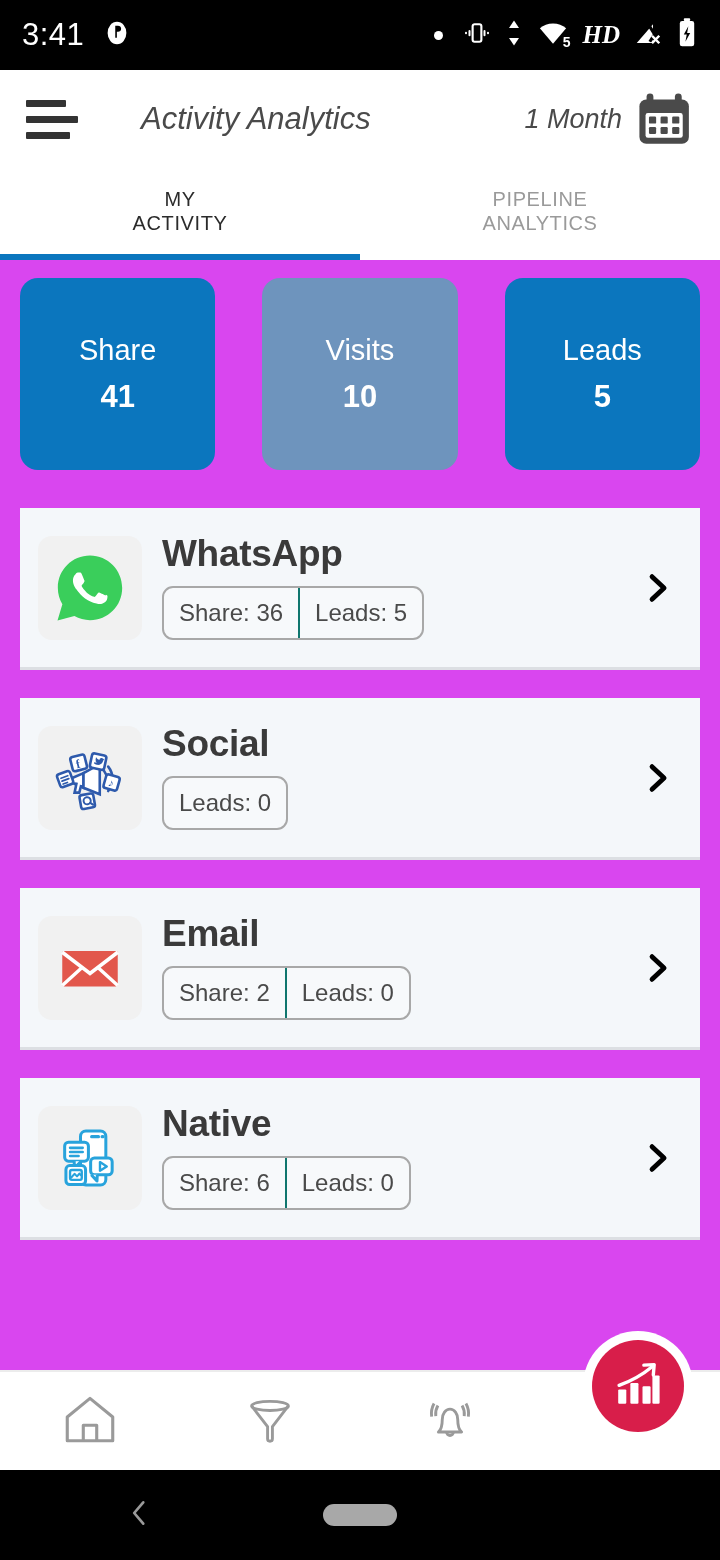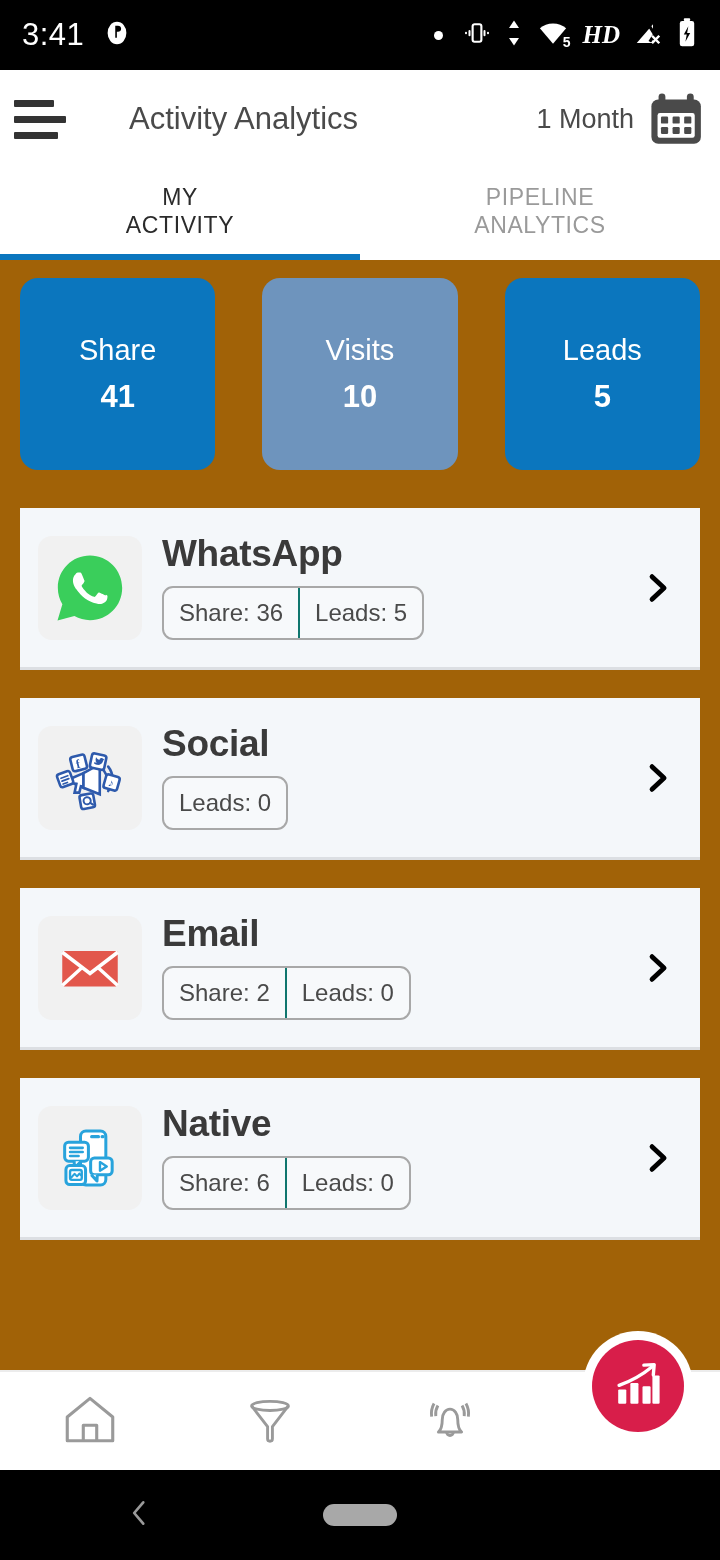--- a/index.html
+++ b/index.html
@@ -2,56 +2,56 @@
 <html><head>
 <meta charset="utf-8">
 <style>
   * { margin:0; padding:0; box-sizing:border-box; }
   html, body {
     width:720px; height:1560px;
     background:#ffffff;
     font-family:"Liberation Sans", sans-serif;
     overflow:hidden;
   }
-  .phone { position:relative; width:720px; height:1560px; background:#a16207; }
+  .phone { position:relative; width:720px; height:1560px; background:#d946ef; }
 
   
   .statusbar {
     height:70px; background:#000; color:#fff;
     display:flex; align-items:center; padding:0 22px;
   }
   .sb-time { font-size:31px; font-weight:400; letter-spacing:.5px; }
   .sb-left-icons { display:flex; align-items:center; margin-left:18px; }
   .sb-spacer { flex:1; }
   .sb-right { display:flex; align-items:center; gap:13px; }
   .sb-dot { width:9px; height:9px; border-radius:50%; background:#fff; margin-right:6px; }
   .sb-hd { font-size:25px; font-style:italic; font-weight:700; font-family:"Liberation Serif", serif; }
 
   
   .appbar {
     height:98px; background:#fff; display:flex; align-items:center;
-    padding:0 14px; position:relative;
+    padding:0 26px; position:relative;font-style:italic;
   }
   .hamburger { width:52px; display:flex; flex-direction:column; gap:9px; cursor:pointer; }
   .hamburger i { display:block; height:7px; background:#333; border-radius:1px; }
   .hamburger i:nth-child(1) { width:40px; }
   .hamburger i:nth-child(2) { width:52px; }
   .hamburger i:nth-child(3) { width:44px; }
   .appbar-title {
     font-size:31px; color:#4a4a4a; margin-left:63px; font-weight:400;
   }
   .appbar-right { margin-left:auto; display:flex; align-items:center; gap:14px; }
   .period-label { font-size:27px; color:#4a4a4a; }
   .cal-icon { width:58px; height:56px; position:relative; cursor:pointer; }
 
   
   .tabs { display:flex; height:92px; background:#fff; position:relative; }
   .tab {
     flex:1; display:flex; align-items:center; justify-content:center;
-    text-align:center; font-size:23px; line-height:1.22; letter-spacing:.6px;
+    text-align:center; font-size:20px; line-height:1.22; letter-spacing:.6px;
     color:#9a9a9a; cursor:pointer; padding-bottom:6px;
   }
   .tab.active { color:#2b2b2b; }
   .tab-underline {
     position:absolute; left:0; bottom:0; width:360px; height:6px; background:#0B76BE;
   }
 
   
   .stats { display:flex; padding:18px 20px 0 20px; gap:47px; }
   .stat-card {

